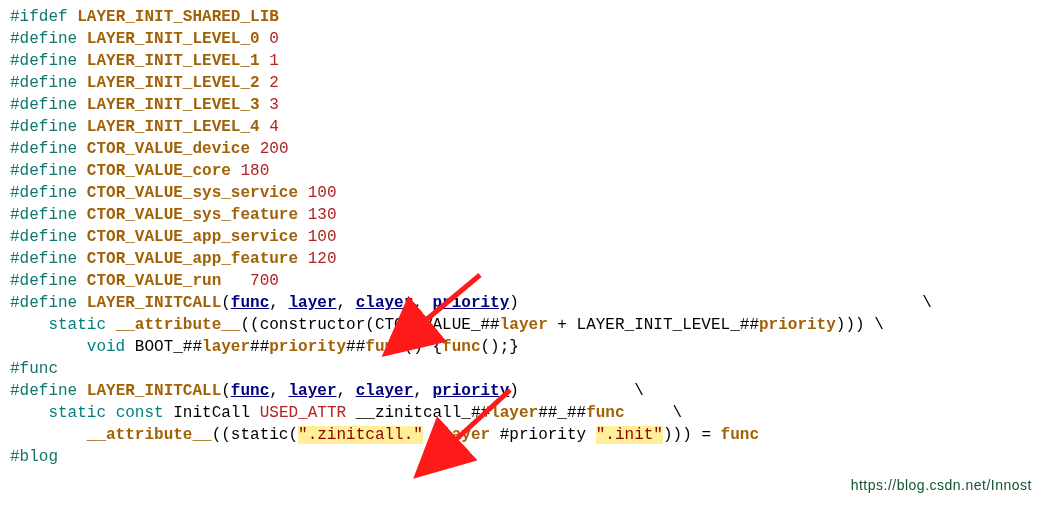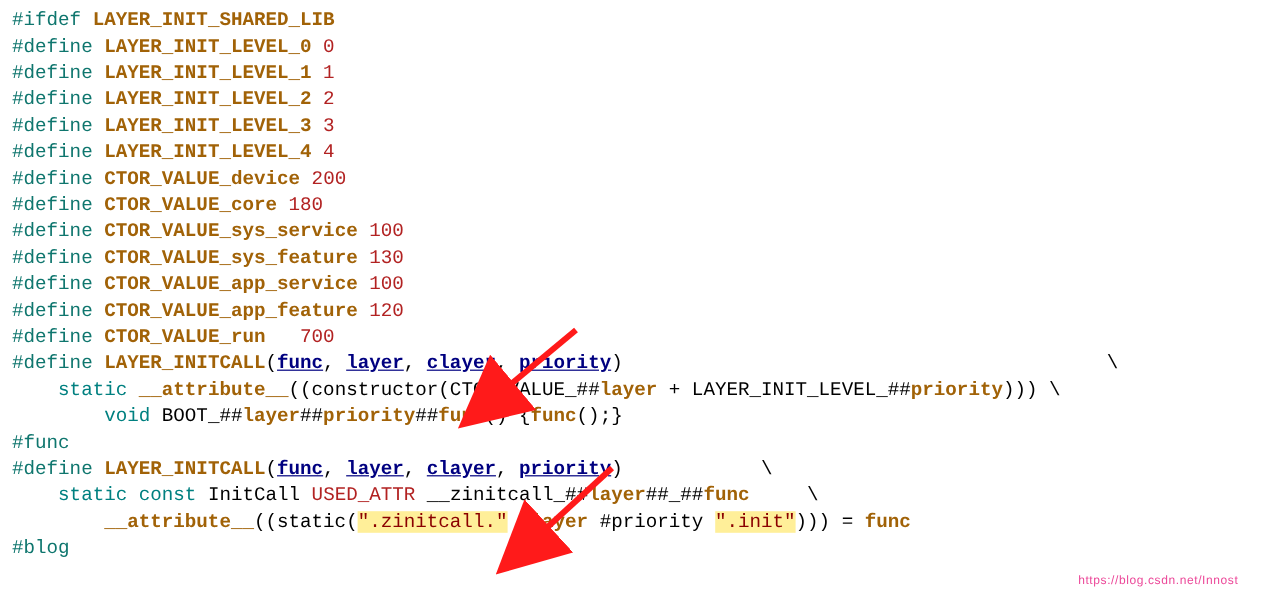--- a/index.html
+++ b/index.html
@@ -18,23 +18,23 @@
   .nm{color:#b22222;}      
   .pr{color:#000080;font-weight:bold;text-decoration:underline;}
   .st{color:#8b0000;}      
   .tx{color:#000;}
   .hl{background:#ffef99;}
   .cont{color:#000;}
   .watermark{
     position:absolute;
     right:24px;
     bottom:6px;
-    color:#ec4899;
+    color:#14532d;
     font-family:Arial,sans-serif;
-    font-size:10px;
+    font-size:14px;
     letter-spacing:0.5px;
     user-select:none;
   }
   svg.arrows{
     position:absolute;
     top:0;left:0;
     pointer-events:none;
   }
 </style>
 </head>

